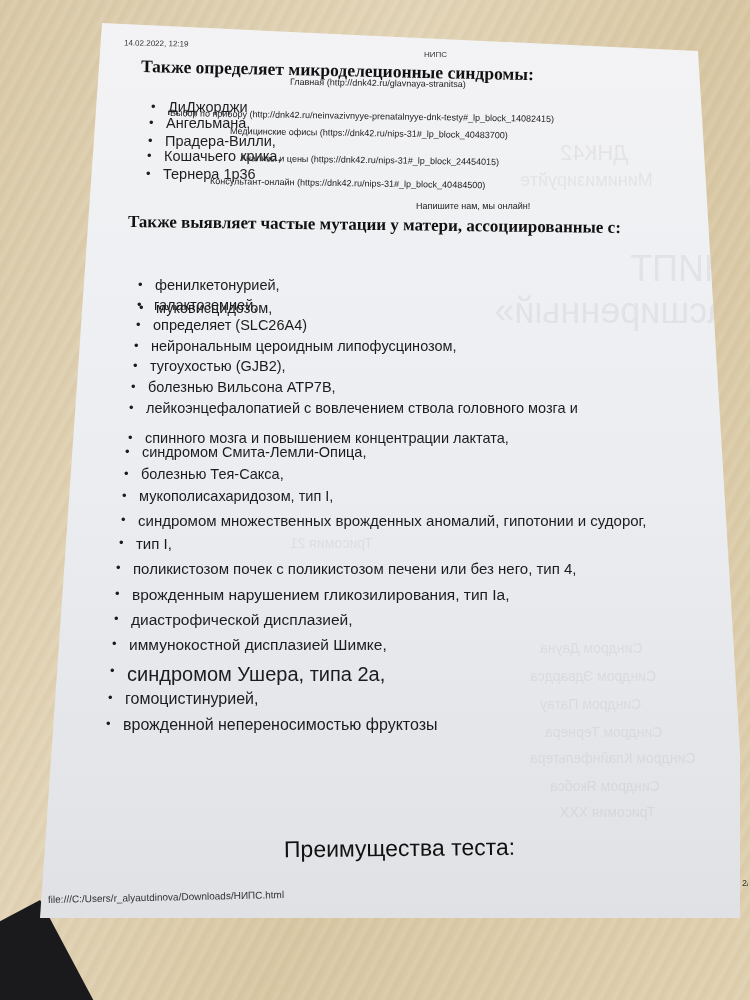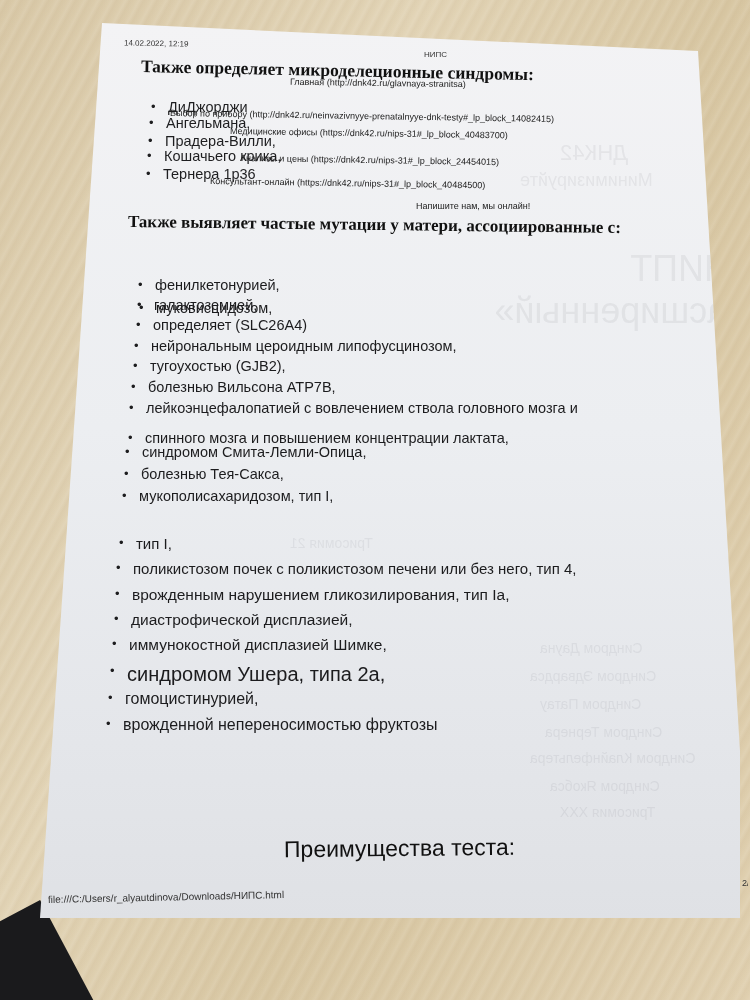--- a/index.html
+++ b/index.html
@@ -97,20 +97,21 @@
     <div class="bullet" style="left:154px; top:307px;">галактоземией,</div>
     <div class="bullet" style="left:153px; top:327px;">определяет (SLC26A4)</div>
     <div class="bullet" style="left:151px; top:348px;">нейрональным цероидным липофусцинозом,</div>
     <div class="bullet" style="left:150px; top:368px;">тугоухостью (GJB2),</div>
     <div class="bullet" style="left:148px; top:389px;">болезнью Вильсона ATP7B,</div>
     <div class="bullet" style="left:146px; top:410px;">лейкоэнцефалопатией с вовлечением ствола головного мозга и</div>
     <div class="bullet" style="left:145px; top:432px;margin-top:8px; ">спинного мозга и повышением концентрации лактата,</div>
     <div class="bullet" style="left:142px; top:454px;">синдромом Смита-Лемли-Опица,</div>
     <div class="bullet" style="left:141px; top:476px;">болезнью Тея-Сакса,</div>
     <div class="bullet" style="left:139px; top:498px;">мукополисахаридозом, тип I,</div>
+    <div class="bullet" style="left:138px; top:522px; font-size:15px;">синдромом множественных врожденных аномалий, гипотонии и судорог,</div>
     <div class="bullet" style="left:136px; top:545px; font-size:15px;">тип I,</div>
     <div class="bullet" style="left:133px; top:570px; font-size:15px;">поликистозом почек с поликистозом печени или без него, тип 4,</div>
     <div class="bullet" style="left:131px; top:621px; font-size:15.5px;">диастрофической дисплазией,</div>
     <div class="bullet" style="left:132px; top:596px; font-size:15.5px;">врожденным нарушением гликозилирования, тип Ia,</div>
     <div class="bullet" style="left:129px; top:646px; font-size:15.5px;">иммунокостной дисплазией Шимке,</div>
     <div class="bullet" style="left:127px; top:673px; font-size:20px;">синдромом Ушера, типа 2а,</div>
     <div class="bullet" style="left:125px; top:700px; font-size:16px;">гомоцистинурией,</div>
     <div class="bullet" style="left:123px; top:726px; font-size:16px;">врожденной непереносимостью фруктозы</div>
 
     <div class="bottom-heading">Преимущества теста:</div>

